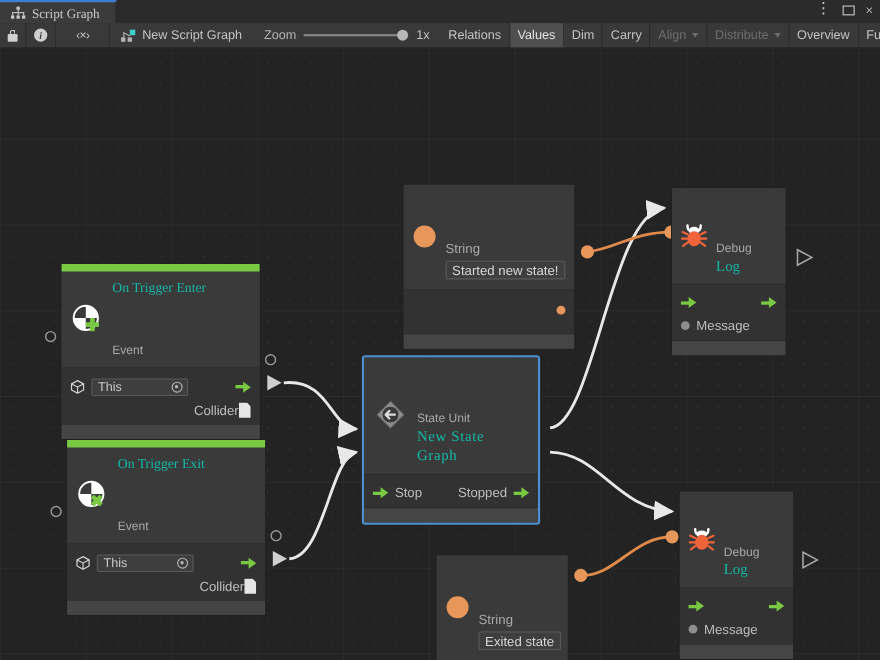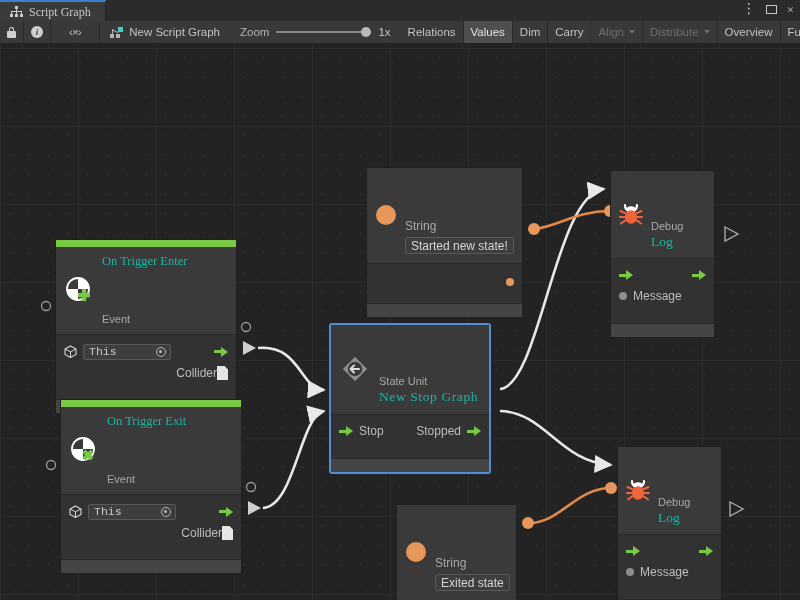--- a/index.html
+++ b/index.html
@@ -144,21 +144,21 @@
   .node-accent { height: 7px; background: #7ac943; }
   .node-head {
     display: flex; align-items: center; gap: 9px;
     padding: 7px 9px 8px 9px;
     background: #3a3a3a;
     border-bottom: 1px solid #2a2a2a;
   }
   .node-titles { display: flex; flex-direction: column; justify-content: center; }
   .title-small { font-size: 11px; color: #a8a8a8; line-height: 1.25; margin-top: 43px; }
   .title-big   { font-size: 13.5px; color: #14b8a6; line-height: 1.25; font-family: Liberation Serif, serif; }
-  .node-body { background: #323232; padding: 6px 0 16px 0; }
+  .node-body { background: #323232; padding: 6px 0 2px 0; }
   .node-foot { height: 14px; background: #454545; border-top: 1px solid #2a2a2a; }
 
   .row { display: flex; align-items: center; min-height: 21px; padding: 0 8px; position: relative; }
   .row .left { display: flex; align-items: center; gap: 6px; flex: 1 1 auto; }
   .row .right { display: flex; align-items: center; gap: 6px; justify-content: flex-end; }
   .port-label { font-size: 12px; color: #bdbdbd; }
 
   .arrow-green {
     width: 14px; height: 10px; position: relative; display: block; flex: 0 0 auto;
   }
@@ -170,21 +170,21 @@
     border-left: 7px solid #7ac943;
   }
 
   .dot-gray { width: 8px; height: 8px; border-radius: 50%; background: #8d8d8d; flex: 0 0 auto; }
   .dot-orange-sm { width: 8px; height: 8px; border-radius: 50%; background: #e8975a; flex: 0 0 auto; }
 
   .obj-field {
     display: flex; align-items: center;
     background: #3e3e3e; border: 1px solid #5a5a5a; border-radius: 2px;
     height: 16px; padding: 0 4px 0 5px; min-width: 88px;
-    color: #c9c9c9; font-size: 11.5px; gap: 6px; font-family: Liberation Mono, monospace;
+    color: #c9c9c9; font-size: 11.5px; gap: 6px;
   }
   .obj-field .val { flex: 1 1 auto; }
   .obj-field .picker {
     width: 10px; height: 10px; border-radius: 50%;
     border: 1.4px solid #b7b7b7; position: relative; flex: 0 0 auto;
   }
   .obj-field .picker::after {
     content: ''; position: absolute; left: 2.3px; top: 2.3px;
     width: 3px; height: 3px; border-radius: 50%; background: #b7b7b7;
   }
@@ -443,21 +443,21 @@
       <div class="node-head">
         <span class="state-icon">
           <svg width="30" height="28" viewBox="0 0 30 28">
             <path d="M15,2 L27,14 L15,26 L3,14 Z" fill="#8e8e8e" stroke="#6d6d6d" stroke-width="1"></path>
             <circle cx="15" cy="14" r="7.2" fill="#3a3a3a"></circle>
             <path d="M19,14 L11,14 M14,10.5 L10.5,14 L14,17.5" fill="none" stroke="#dddddd" stroke-width="2" stroke-linecap="round" stroke-linejoin="round"></path>
           </svg>
         </span>
         <span class="node-titles">
           <span class="title-small">State Unit</span>
-          <span class="title-big" style="letter-spacing:0.6px">New Stop Graph</span>
+          <span class="title-big" style="letter-spacing:0.6px">New State Graph</span>
         </span>
       </div>
       <div class="node-body">
         <div class="row">
           <span class="left">
             <span class="arrow-green">
                 <i class="shaft"></i>
                 <i class="head"></i>
               </span>
             <span class="port-label">Stop</span>

